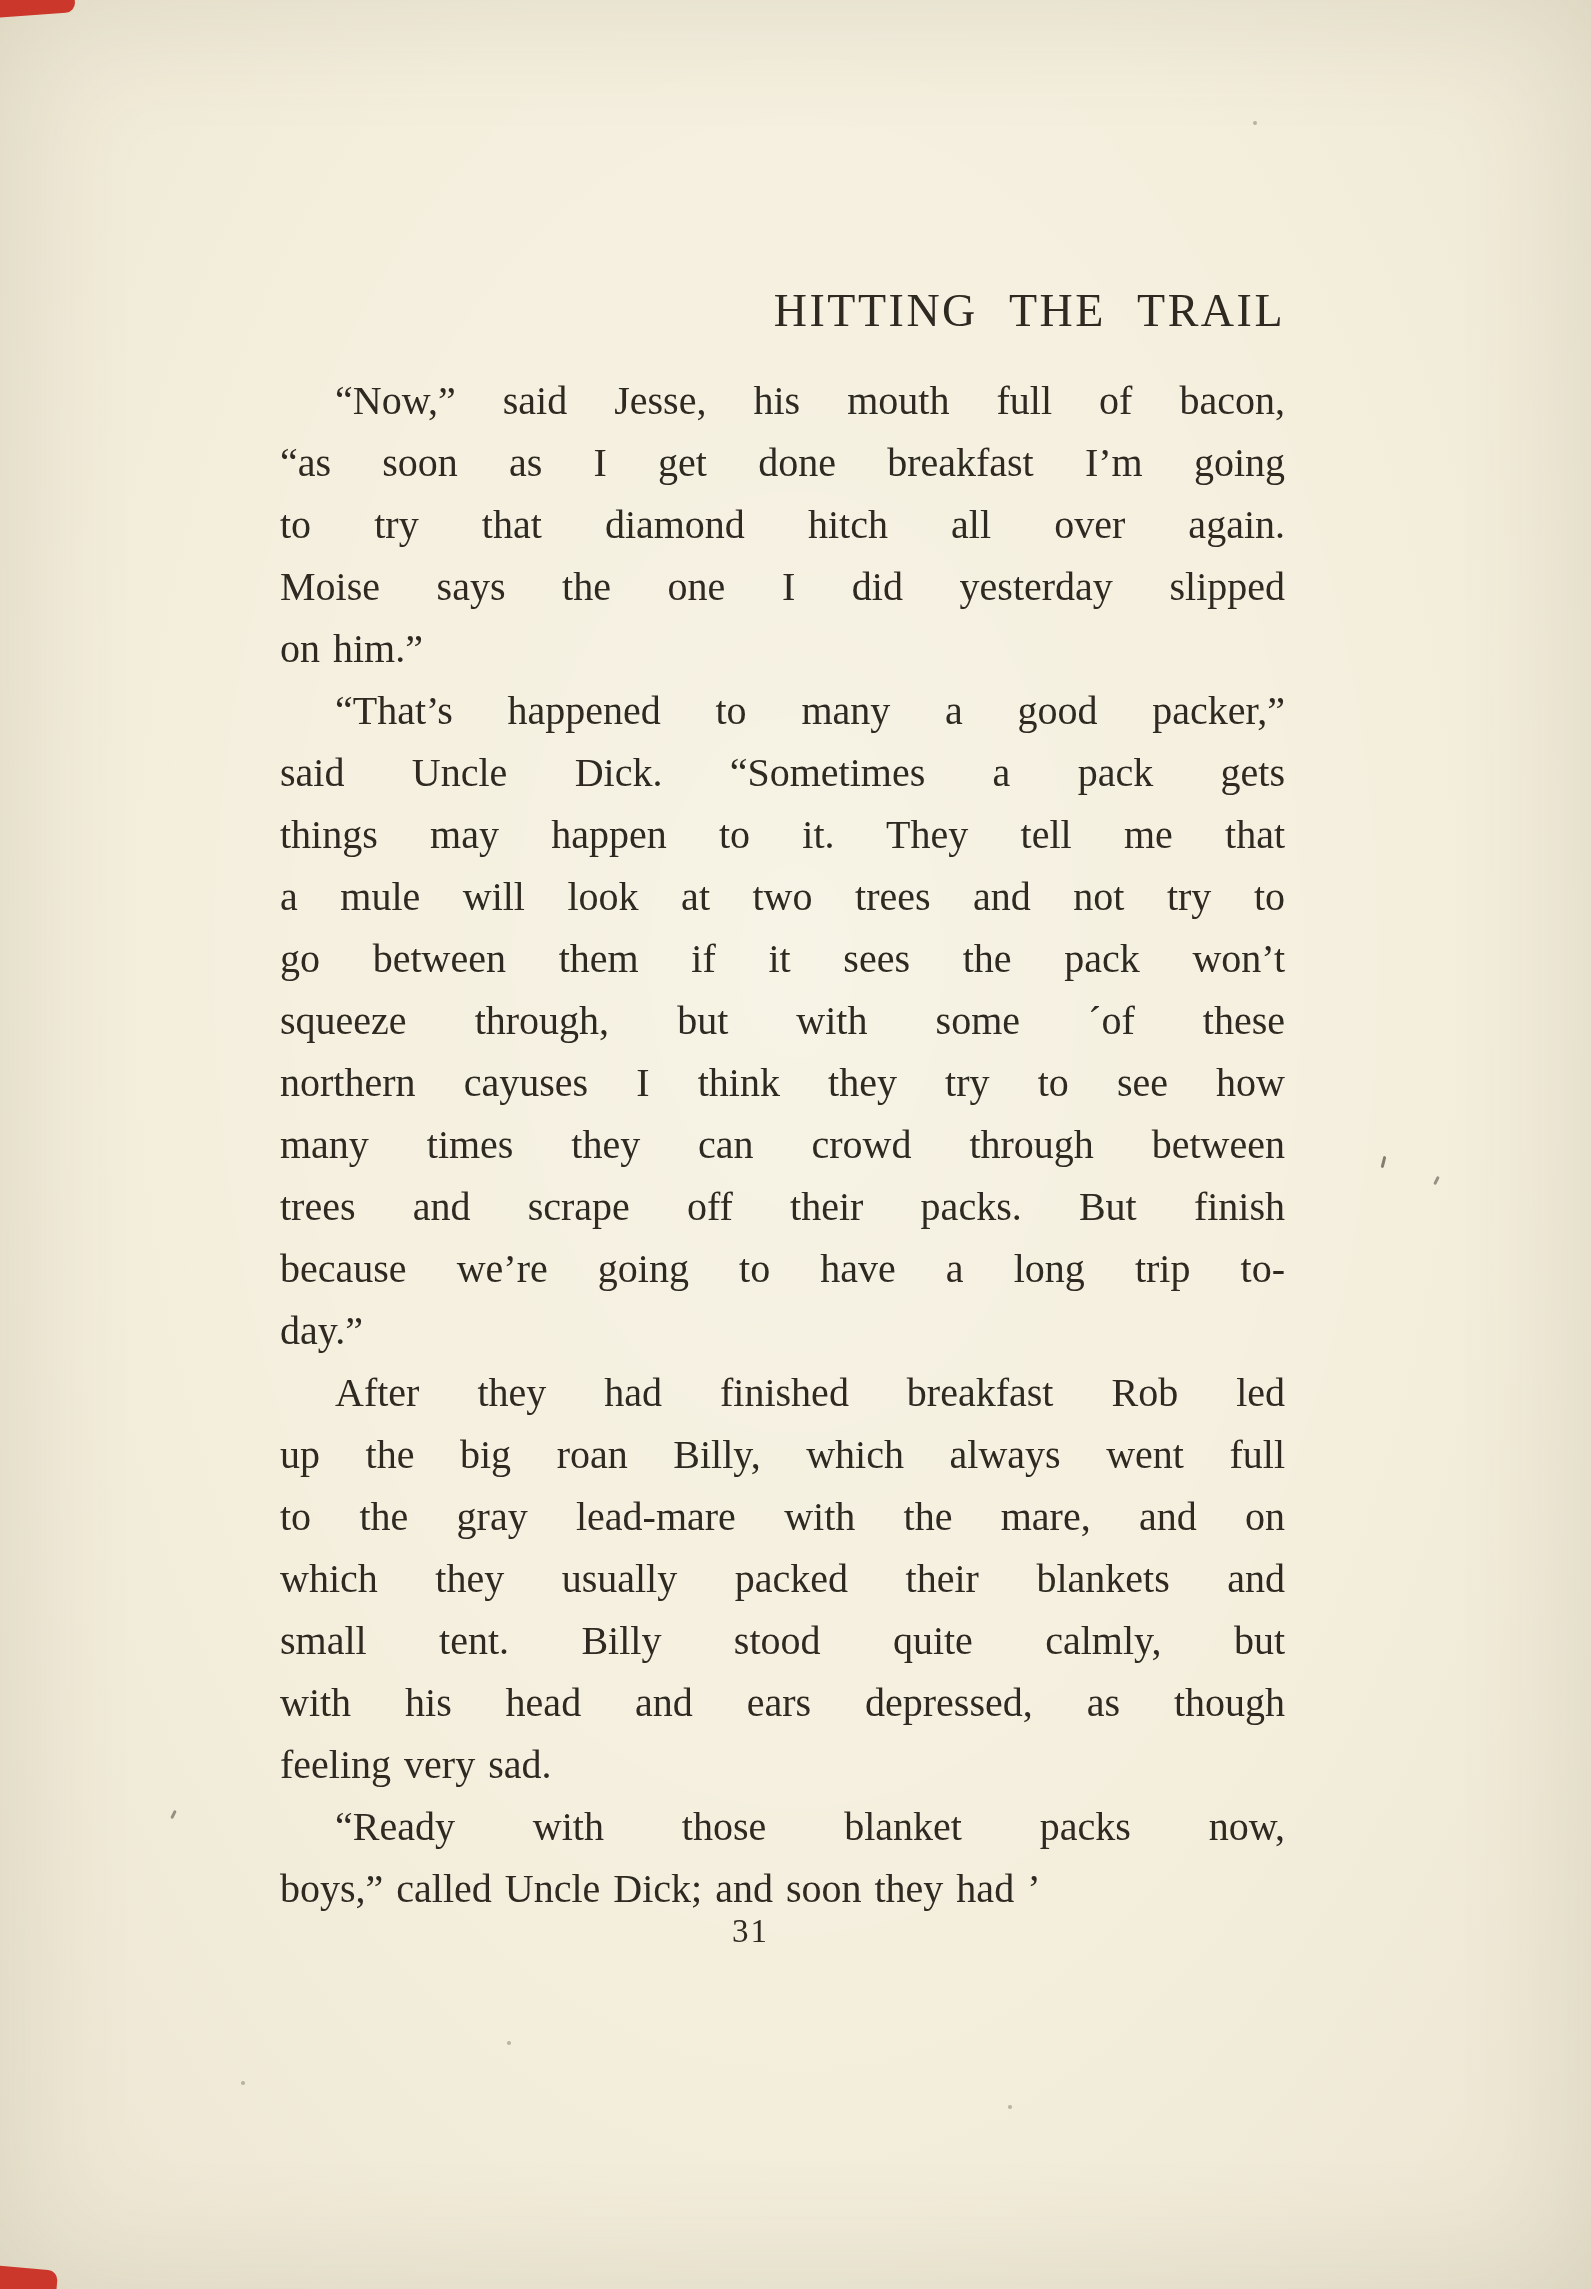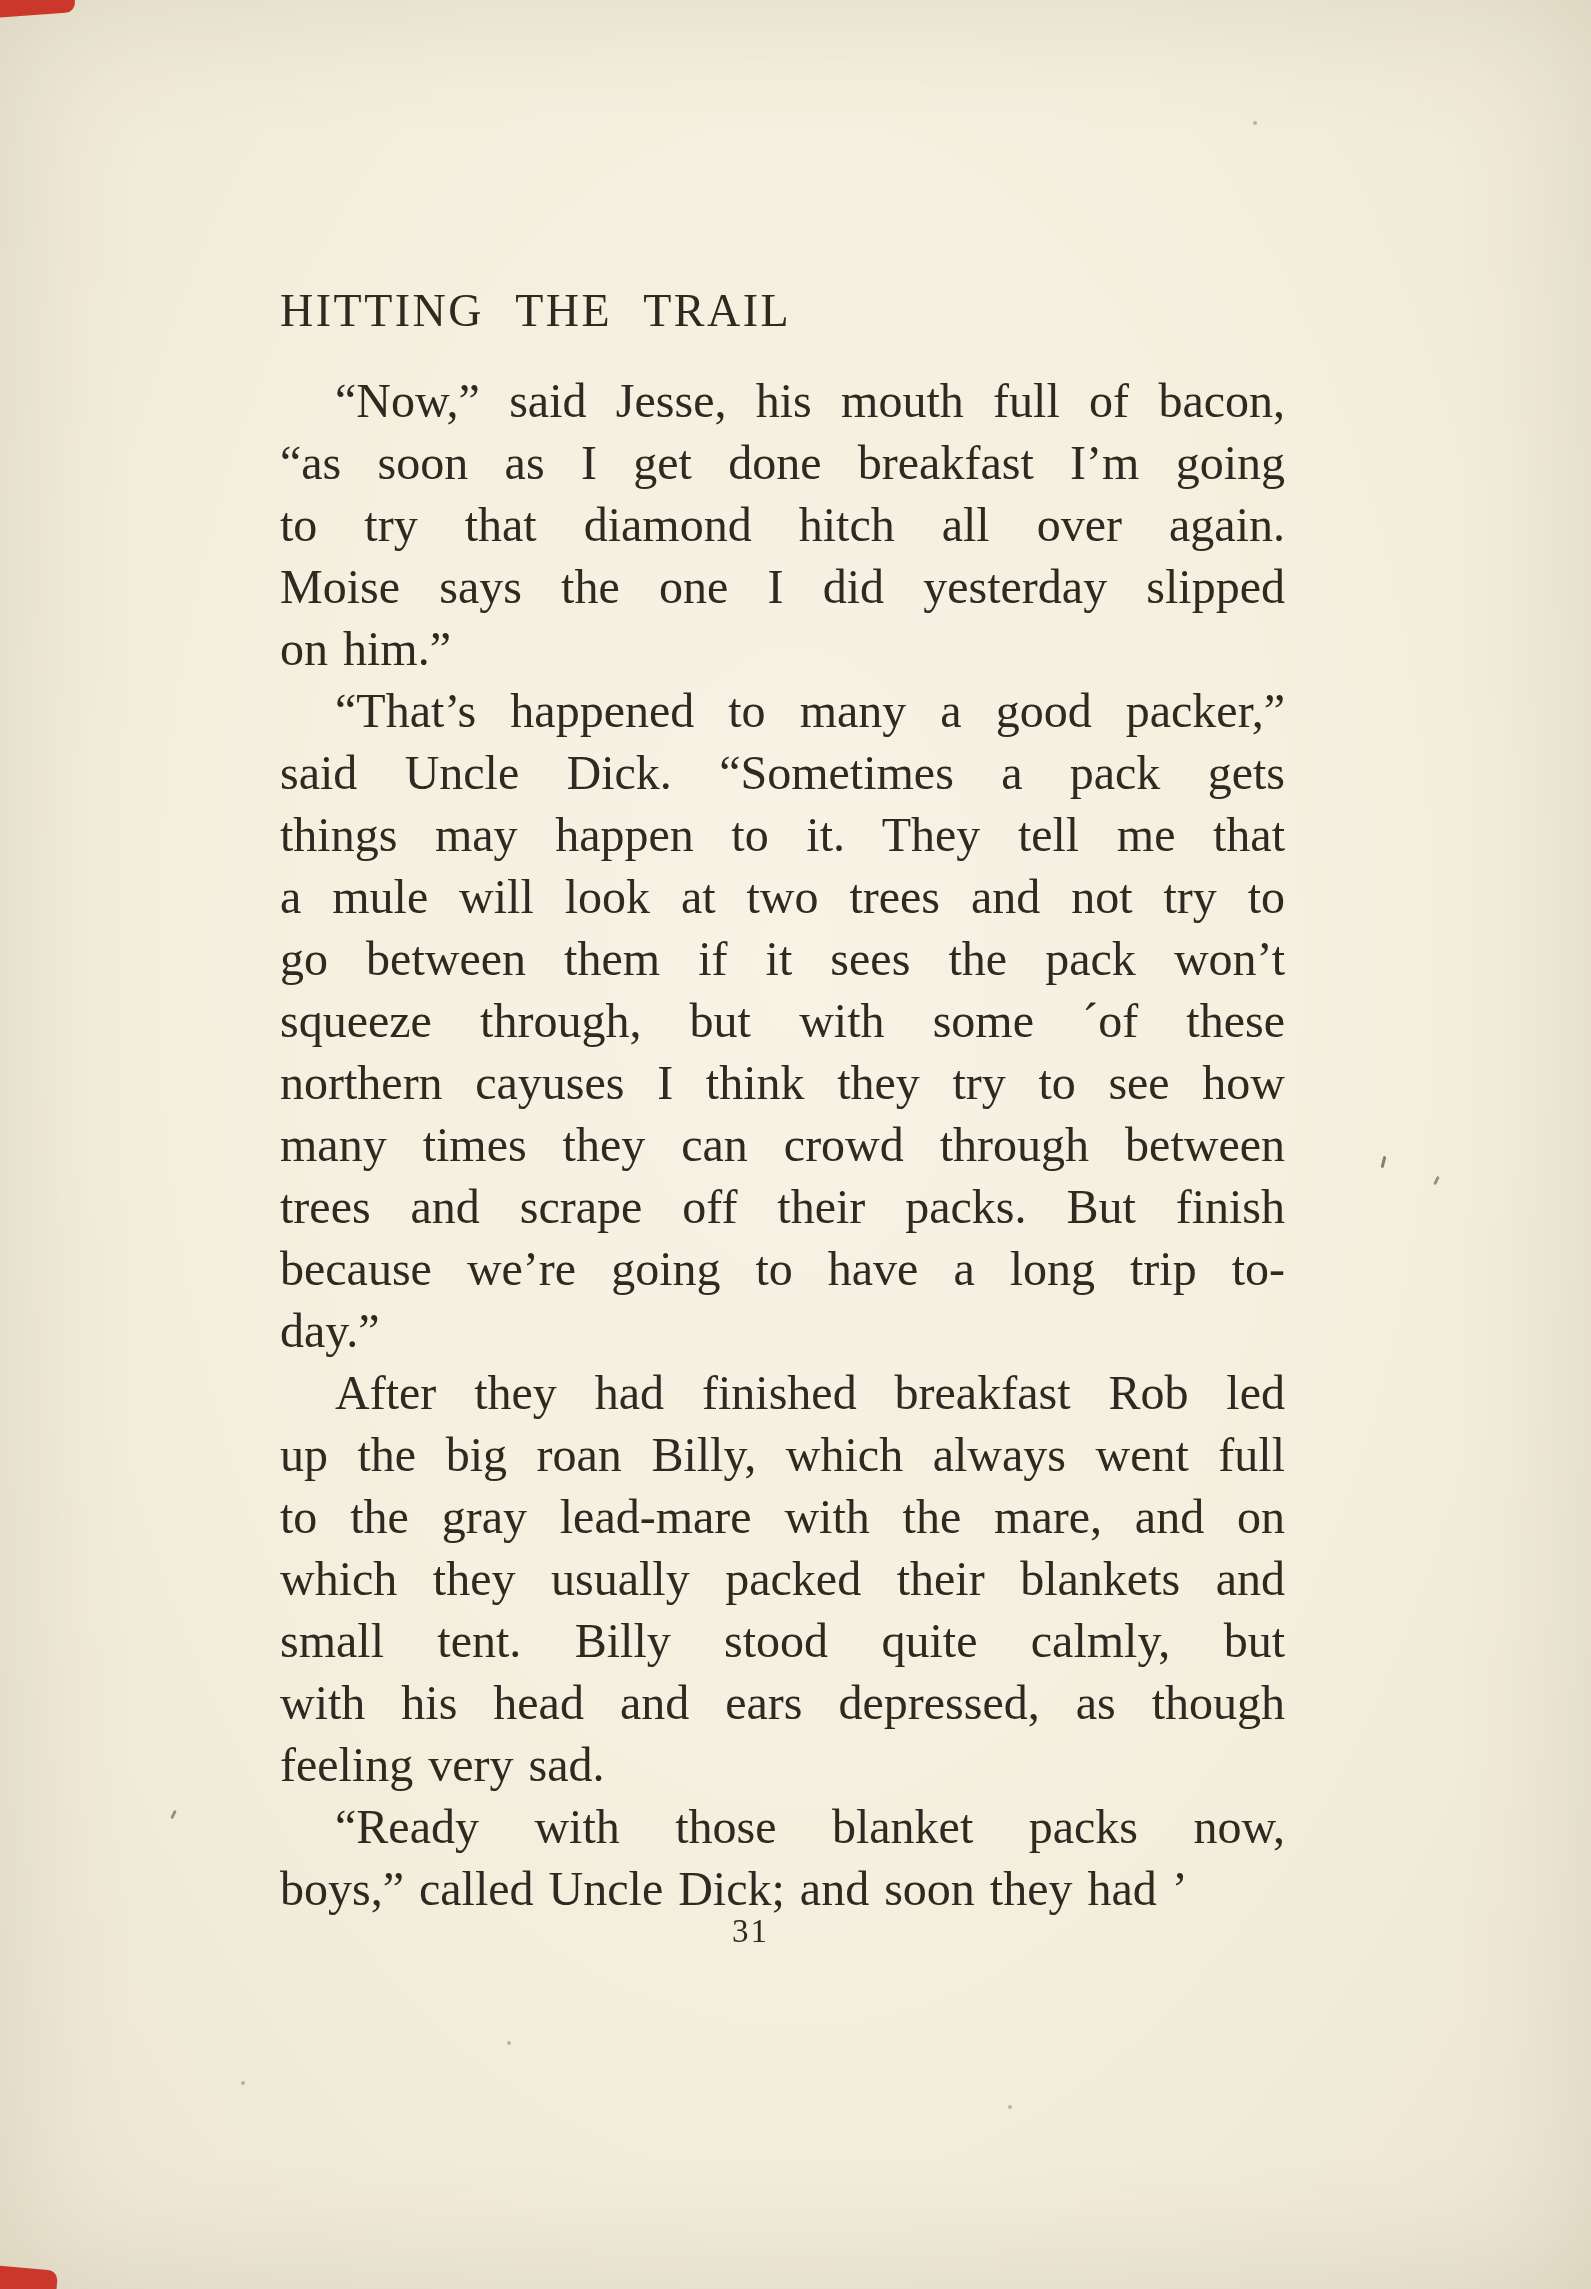--- a/index.html
+++ b/index.html
@@ -24,37 +24,37 @@
   
   .running-header {
     position: absolute;
     left: 280px;
     top: 285px;
     width: 1005px;
     margin: 0;
     font-size: 46px;
     font-weight: normal;
     line-height: 51px;
-    text-align: left;
+    text-align: right;
     letter-spacing: 2.5px;
     word-spacing: 18px;
   }
 
   
   .text-block {
     position: absolute;
     left: 280px;
     top: 370px;
     width: 1005px;
   }
   .paragraph { margin: 0; }
   .line {
     height: 62px;
     line-height: 62px;
-    font-size: 48px;
+    font-size: 40px;
     word-spacing: 3px;
     text-align: justify;
     text-align-last: justify;
     overflow: visible;
     white-space: nowrap; 
   }
   .line.just { white-space: normal; } 
   .line { white-space: normal; }
   .line.last {
     text-align: left;

